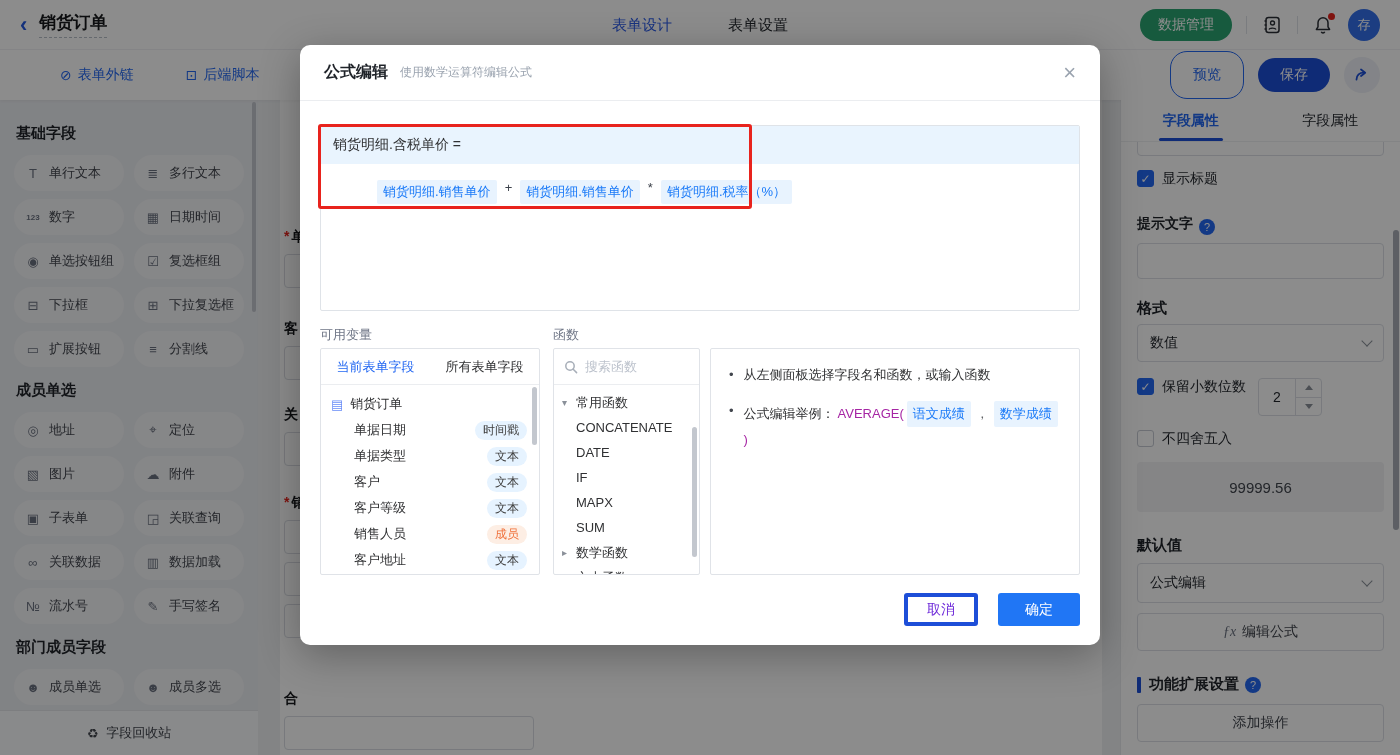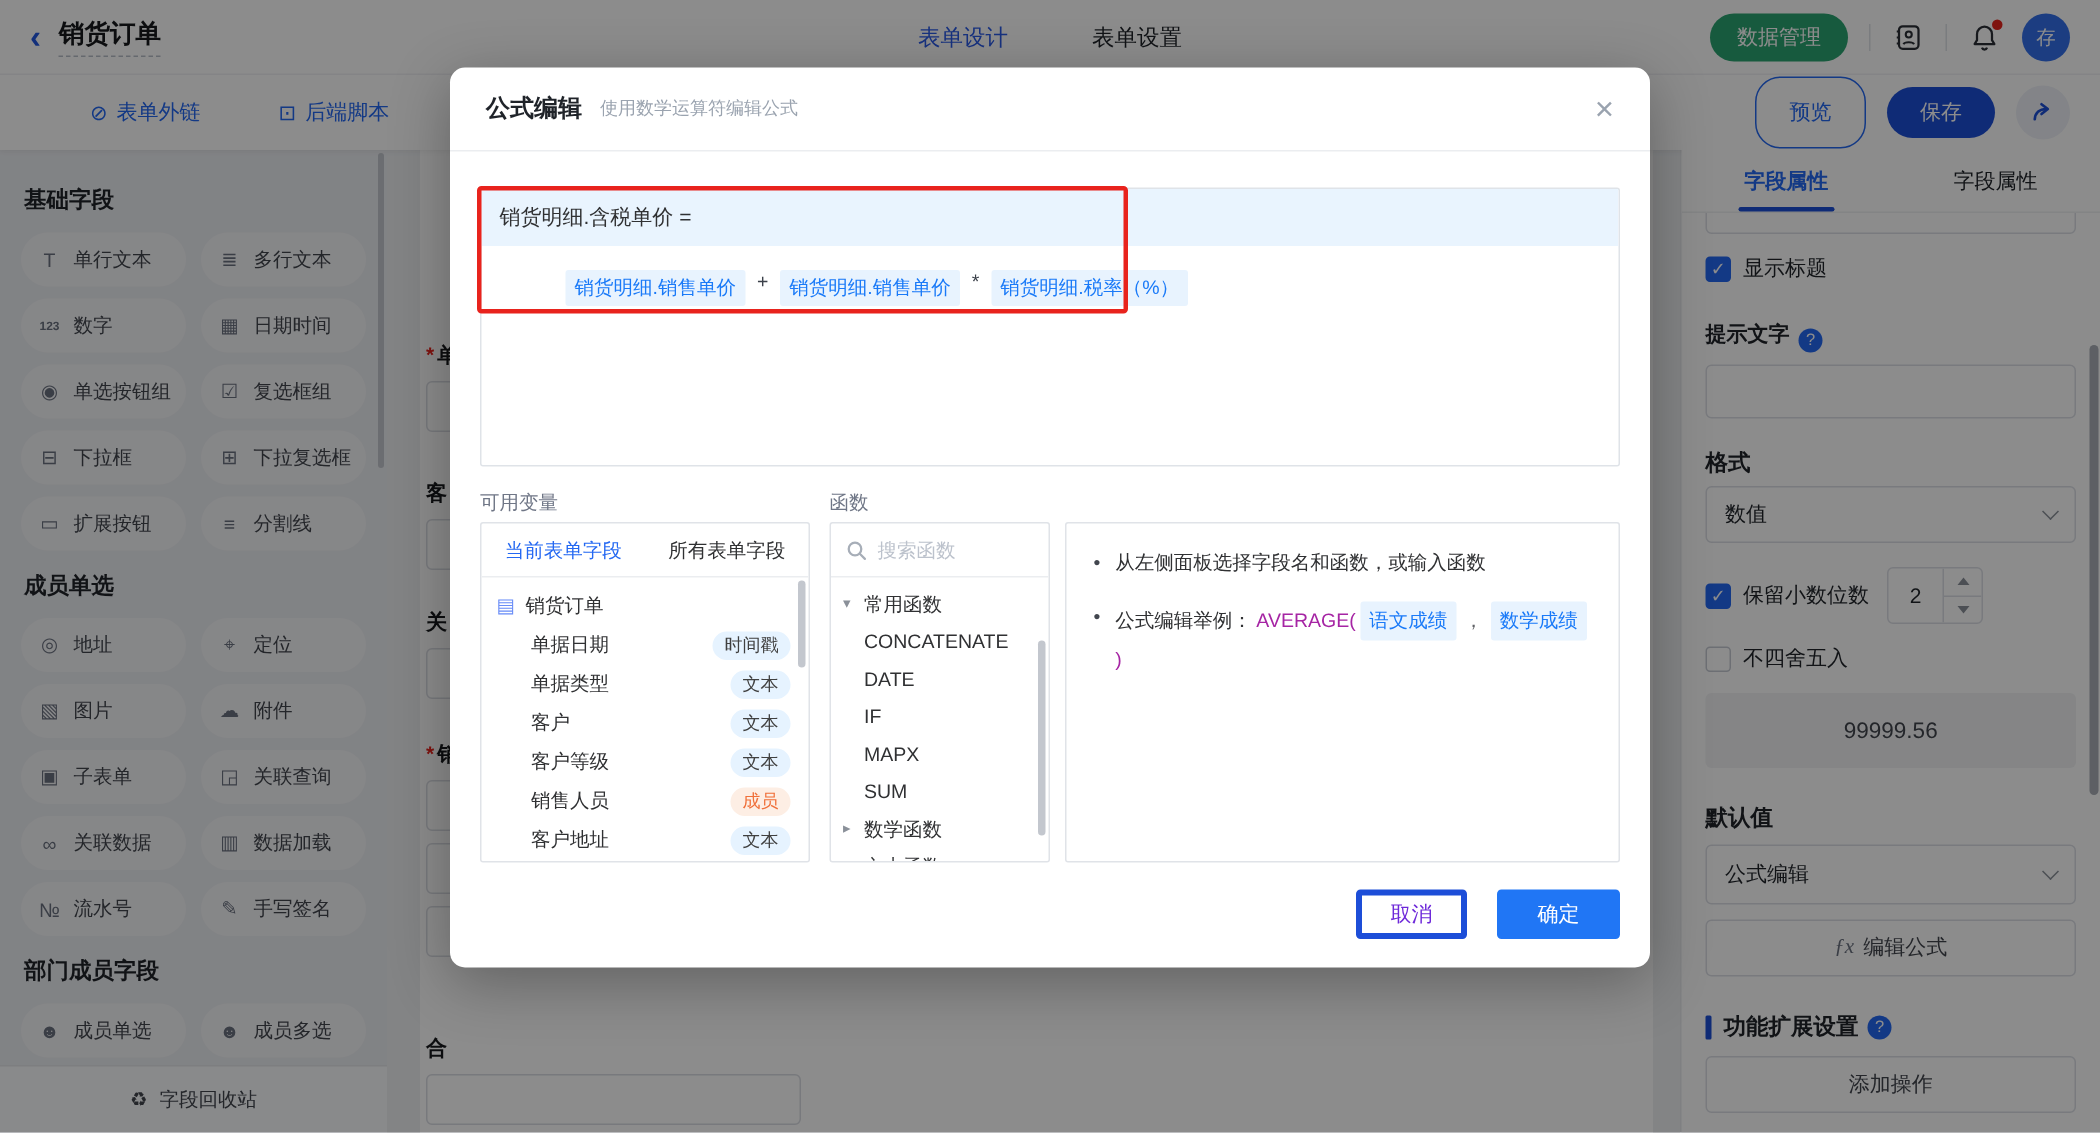--- a/index.html
+++ b/index.html
@@ -53,21 +53,21 @@
 
   
   .props { position:absolute; top:100px; right:0; width:280px; bottom:0; background:#fff; border-left:1px solid #e8eaed; overflow:hidden; }
   .props-tabbar { position:relative; z-index:2; background:#fff; height:42px; display:flex; border-bottom:1px solid #eef0f2; }
   .ptab { flex:1; display:flex; align-items:center; justify-content:center; font-size:14px; color:#1f2329; position:relative; }
   .ptab.active { color:#2468f2; font-weight:600; }
   .ptab.active::after { content:""; position:absolute; bottom:0; left:50%; transform:translateX(-50%); width:64px; height:3px; background:#1d4fd7; border-radius:2px; }
   .props-body { position:relative; z-index:1; padding:0 16px; }
   .pinput { height:38px; border:1px solid #dcdfe6; border-radius:4px; background:#fff; width:100%; }
   .pinput.partial { margin-top:-24px; }
-  .prow { display:flex; align-items:center; gap:8px; }
+  .prow { display:flex; gap:8px; }
   .cb { width:17px; height:17px; border:1px solid #c6cbd4; border-radius:3px; background:#fff; flex:none; position:relative; }
   .cb.on { background:#2468f2; border-color:#2468f2; }
   .cb.on::after { content:"✓"; position:absolute; inset:0; color:#fff; font-size:12px; font-weight:700; display:flex; align-items:center; justify-content:center; }
   .plabel { font-size:14px; color:#1f2329; }
   .plabel.b { font-weight:700; font-size:15px; }
   .qmark { width:16px; height:16px; border-radius:50%; background:#2468f2; color:#fff; font-size:11px; display:inline-flex; align-items:center; justify-content:center; vertical-align:-3px; margin-left:6px; }
   .pselect { height:38px; border:1px solid #dcdfe6; border-radius:4px; display:flex; align-items:center; padding:0 12px; font-size:14px; color:#1f2329; position:relative; }
   .chev { width:8px; height:8px; border-right:1.5px solid #8a9099; border-bottom:1.5px solid #8a9099; transform:rotate(45deg); margin-left:auto; margin-top:-4px; }
   .stepper { display:flex; width:64px; height:38px; border:1px solid #dcdfe6; border-radius:4px; overflow:hidden; margin-left:4px; }
   .stepper .val { width:36px; display:flex; align-items:center; justify-content:center; font-size:14px; color:#1f2329; }

